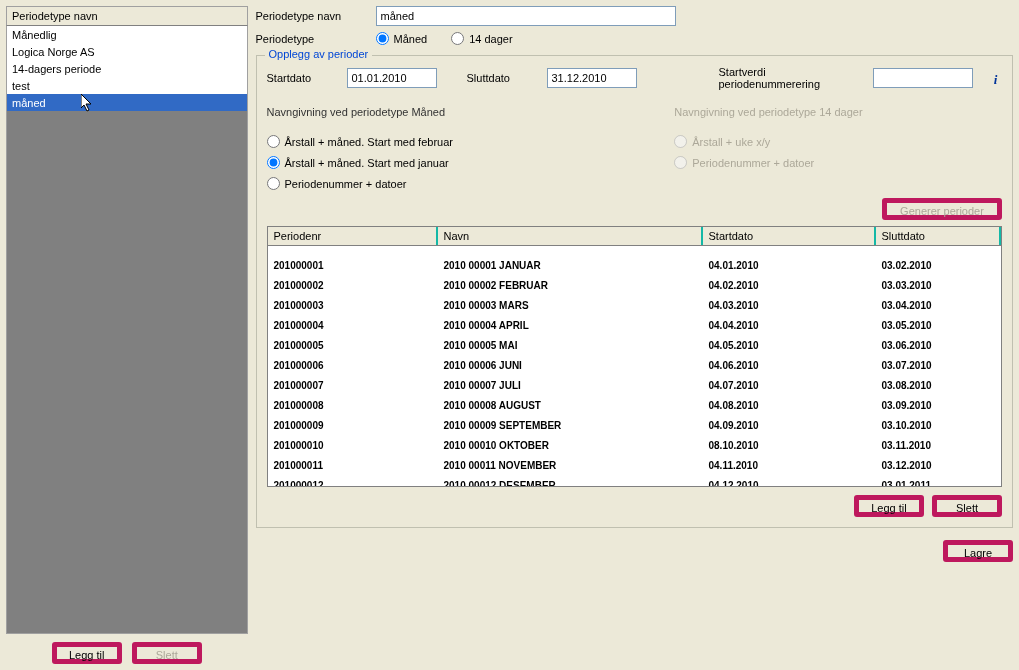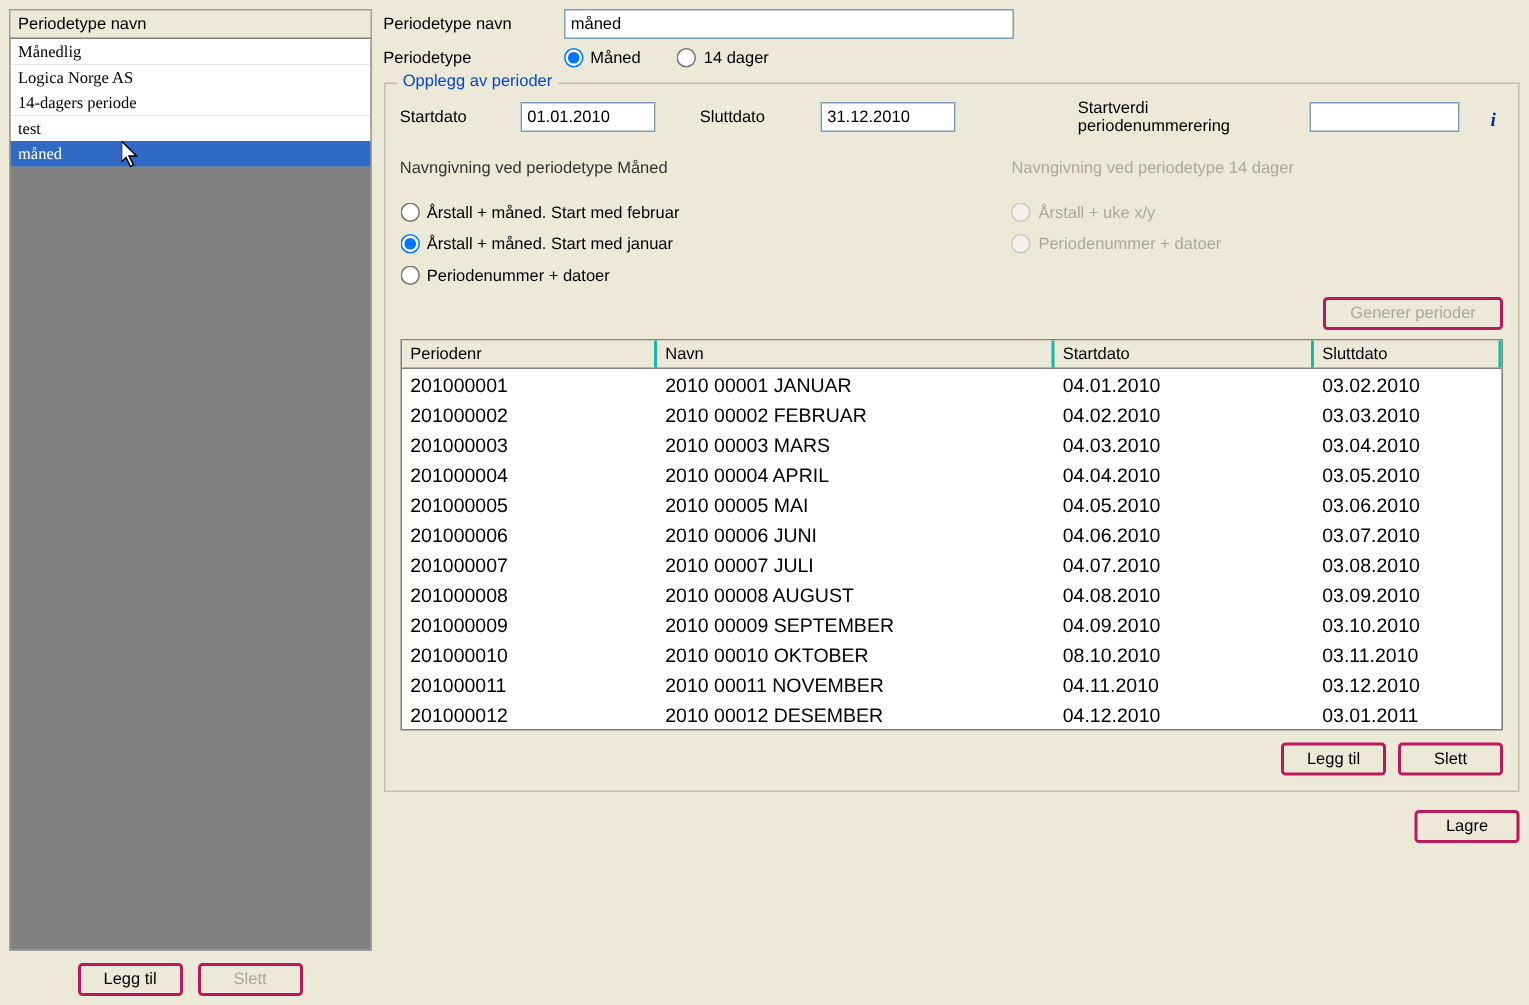--- a/index.html
+++ b/index.html
@@ -1,49 +1,49 @@
 <!DOCTYPE html>
 <html><head>
 <meta charset="utf-8">
 <style>
 * { box-sizing: border-box; margin: 0; padding: 0; }
 body { font-family: Tahoma, Arial, sans-serif; font-size: 11px; background: #ece9d8; color: #000; width: 1019px; height: 670px; overflow: hidden; }
 .main { display: flex; width: 100%; height: 100%; padding: 6px; gap: 8px; }
 .left-panel { width: 248px; display: flex; flex-direction: column; }
 .list-header { background: #ece9d8; border: 1px solid #a0a0a0; border-bottom: 1px solid #808080; padding: 3px 5px; font-size: 11px; }
 .listbox { flex: 1; background: #808080; border: 1px solid #a0a0a0; border-top: none; overflow: auto; }
-.listbox-items-container { background: #a3a3a3; font-family: Liberation Serif, serif; }
+.listbox-items-container { background: #ffffff; }
 .list-item { background: #fff; color: #000; padding: 2px 5px; border-bottom: 0; height: 17px; line-height: 14px; position: relative; }
 .list-item.selected { background: #316ac5; color: #fff; }
 .left-buttons { display: flex; justify-content: center; gap: 10px; padding: 8px 0 0 0; }
 .right-panel { flex: 1; display: flex; flex-direction: column; gap: 6px; }
 .form-row { display: flex; align-items: center; }
 .label { width: 120px; }
 input[type="text"].text-input { border: 1px solid #7f9db9; padding: 2px 4px; font-size: 11px; height: 20px; }
 .radio-group { display: flex; align-items: center; gap: 24px; }
 .radio-option { display: flex; align-items: center; gap: 5px; }
 .radio-option.disabled { color: #aca899; align-items: flex-end; }
 .fieldset { border: 1px solid #c0c0b0; padding: 10px; position: relative; margin-top: 4px; }
 .fieldset .legend { position: absolute; top: -8px; left: 8px; background: #ece9d8; padding: 0 4px; color: #0046d5; font-size: 11px; }
 .fieldset-row { display: flex; align-items: center; gap: 10px; }
 .fieldset-row .sublabel { min-width: 70px; }
 .naming-columns { display: flex; margin-top: 16px; gap: 80px; }
 .naming-col { flex: 1; }
 .naming-heading { margin-bottom: 17px; color: #333; }
 .radio-vert { display: flex; flex-direction: column; gap: 8px; }
-.button { background: #ece9d8; border: 2px solid #be185d; border-radius: 3px; padding: 2px 10px; font-size: 11px; height: 22px; cursor: pointer; min-width: 70px; font-family: inherit; }
+.button { background: #ece9d8; border: 5px solid #be185d; border-radius: 3px; padding: 2px 10px; font-size: 11px; height: 22px; cursor: pointer; min-width: 70px; font-family: inherit; }
 .button:disabled { color: #aca899; cursor: default; }
 .generate-row { display: flex; justify-content: flex-end; padding-top: 8px; }
 .table-container { border: 1px solid #808080; flex: 1; display: flex; flex-direction: column; margin-top: 6px; }
 .table-head { display: flex; background: #ece9d8; border-bottom: 1px solid #808080; }
 .table-head .th { padding: 3px 6px; border-right: 2px solid #14b8a6; font-size: 11px; }
 .table-body { background: #808080; flex: 1; overflow: auto; }
 .table-rows-bg { background: #fff; }
 .tr { display: flex; border-bottom: 0; height: 20px; }
-.td { padding: 3px 6px; font-size: 13px; }
+.td { padding: 14px 6px; font-size: 10px; font-weight: bold; }
 .col0 { width: 170px; }
 .col1 { width: 265px; }
 .col2 { width: 173px; }
 .col3 { flex: 1; }
 .right-bottom-buttons { display: flex; justify-content: flex-end; gap: 8px; padding-top: 8px; }
 .very-bottom-right { display: flex; justify-content: flex-end; padding: 6px 0 0 0; }
 .info-icon { display: inline-block; width: 16px; height: 16px; border-radius: 50%; color: #003399; font-weight: bold; font-style: italic; font-family: serif; text-align: center; line-height: 16px; margin-left: 6px; cursor: pointer; transform: translateY(2px); font-size:13px; }
 .cursor-arrow { position: absolute; left: 74px; top: 0px; pointer-events: none; }
 </style>
 </head>

